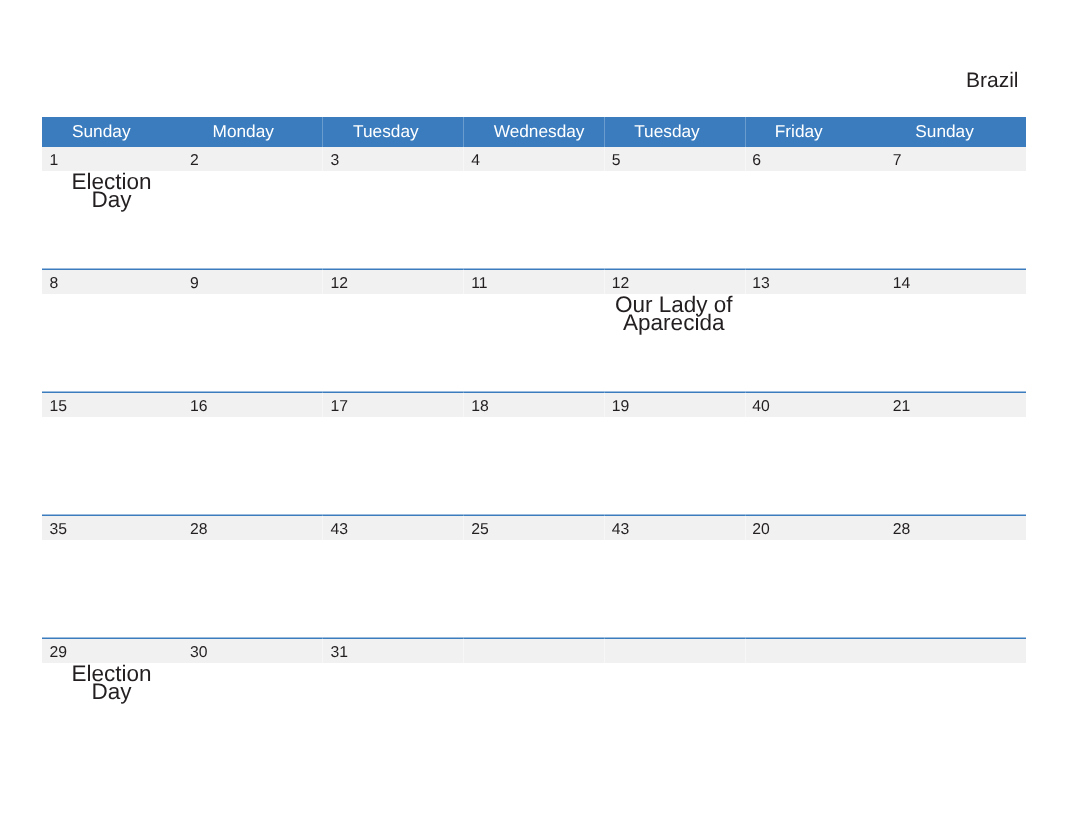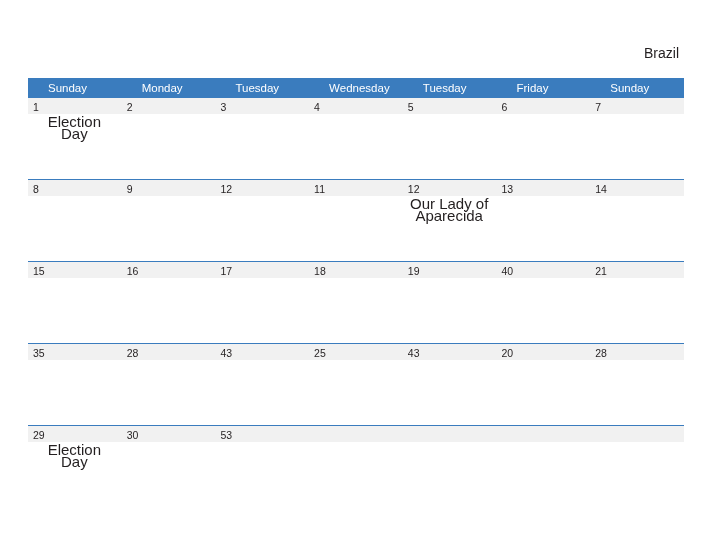--- a/index.html
+++ b/index.html
@@ -304,21 +304,21 @@
               <div class="daynum">29</div>
               <div class="events">
                 <div class="event">Election Day</div>
               </div>
             </td>
             <td class="day">
               <div class="daynum">30</div>
               <div class="events"></div>
             </td>
             <td class="day">
-              <div class="daynum">53</div>
+              <div class="daynum">31</div>
               <div class="events"></div>
             </td>
             <td class="day empty">
               <div class="daynum"></div>
               <div class="events"></div>
             </td>
             <td class="day empty">
               <div class="daynum"></div>
               <div class="events"></div>
             </td>

